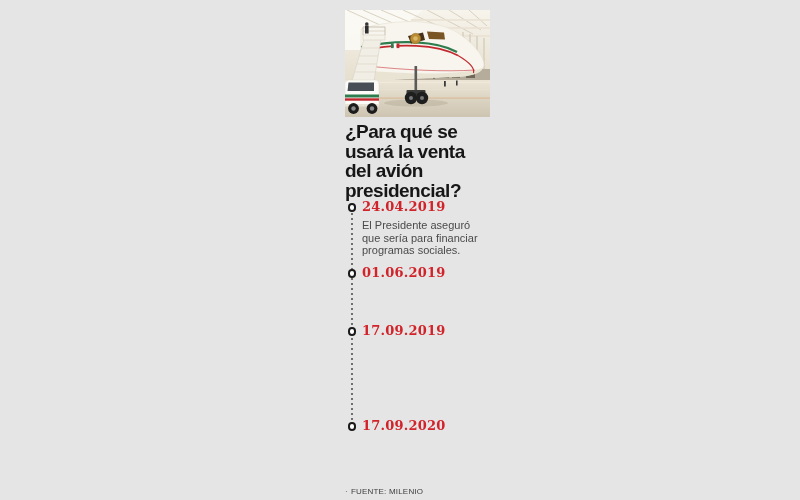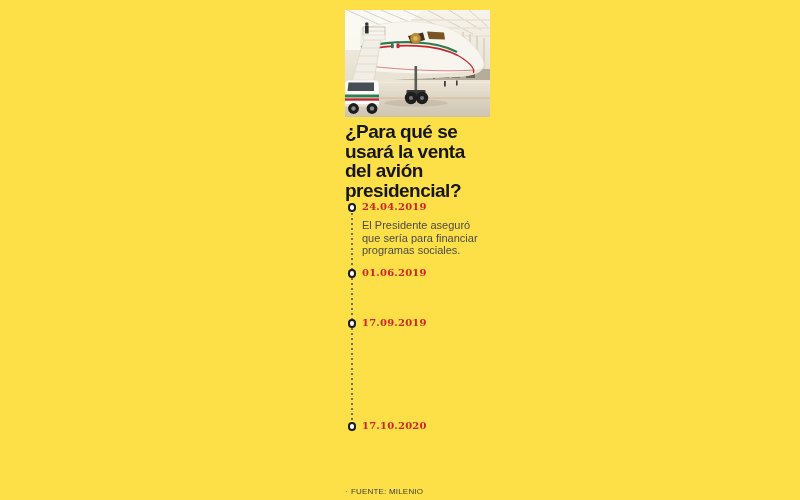--- a/index.html
+++ b/index.html
@@ -1,45 +1,45 @@
 <!DOCTYPE html>
 <html><head>
 <meta charset="utf-8">
 <style>
   html,body{margin:0;padding:0;background:#ffffff;}
   .canvas{
-    position:relative;width:800px;height:500px;background:#fde047;overflow:hidden;
+    position:relative;width:800px;height:500px;background:#e5e5e5;overflow:hidden;
     font-family:"Liberation Sans",sans-serif;
   }
   
   .photo{position:absolute;left:345px;top:10px;width:145px;height:107px;}
   .photo svg{display:block;width:100%;height:100%;}
   
   .headline{
     position:absolute;left:345px;top:122px;width:158px;
     font-size:19px;line-height:19.5px;font-weight:bold;color:#161616;
     letter-spacing:-0.5px;white-space:pre-line;
   }
   
   .timeline{position:absolute;left:345px;top:200px;width:152px;height:296px;}
   .tl-dotline{
     position:absolute;left:6px;top:8px;width:1.7px;height:221px;
     background:repeating-linear-gradient(to bottom,#6f6f6f 0 1.6px,transparent 1.6px 5px);
   }
   .tl-entry{position:absolute;left:0;width:152px;padding-left:17px;box-sizing:border-box;}
   .tl-entry.e1{top:0;}
   .tl-entry.e2{top:66px;}
-  .tl-entry.e3{top:116px;}
+  .tl-entry.e3{top:124px;}
   .tl-entry.e4{top:219px;}
   .tl-bullet{
     position:absolute;left:2.5px;top:3px;width:4.5px;height:4.5px;border-radius:50%;
     border:2px solid #1a1a1a;background:#ffffff;
   }
   .tl-date{
-    font-family:"DejaVu Serif",serif;font-weight:bold;font-size:10px;line-height:14px;
+    font-family:"DejaVu Serif",serif;font-weight:bold;font-size:13px;line-height:14px;
     color:#d2232a;letter-spacing:.2px;margin-bottom:5px;
   }
   .tl-body{
     font-size:11px;line-height:12.6px;color:#4a4a4a;white-space:pre-line;letter-spacing:0;
   }
   
   .source{
     position:absolute;left:345px;top:487px;font-size:8px;line-height:9px;color:#3d3d3d;
     letter-spacing:.2px;
   }
@@ -194,21 +194,21 @@
       <div class="tl-date">01.06.2019</div>
     </div>
 
     <div class="tl-entry e3">
       <span class="tl-bullet"></span>
       <div class="tl-date">17.09.2019</div>
     </div>
 
     <div class="tl-entry e4">
       <span class="tl-bullet"></span>
-      <div class="tl-date">17.10.2020</div>
+      <div class="tl-date">17.09.2020</div>
     </div>
   </div>
 
   <div class="source">
     <span class="marker">·</span><span>FUENTE: MILENIO</span>
   </div>
 
 </div>
 
 </body></html>

